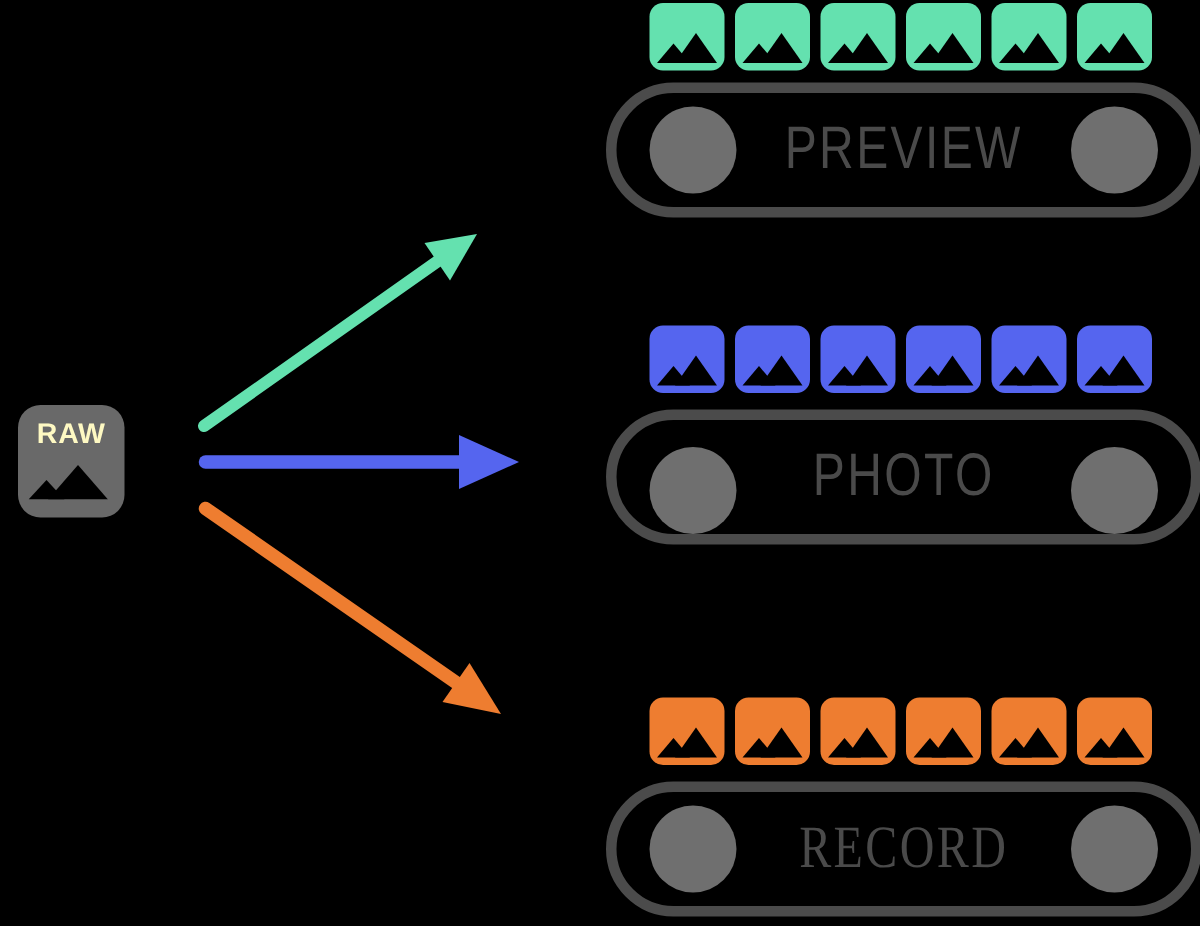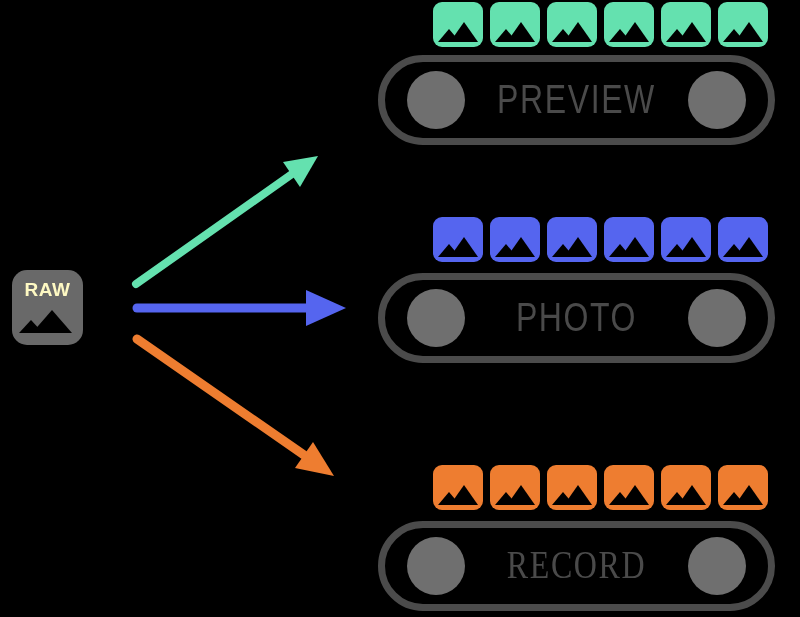--- a/index.html
+++ b/index.html
@@ -32,21 +32,21 @@
   .frame { width: 50px; height: 45px; border-radius: 9px; position: relative; }
   .frame svg { position: absolute; left: 3px; bottom: 3px; width: 44px; height: 30px; }
   .mountain { fill: #000000; }
 
   #frames-preview { top: 2px; }
   #frames-photo   { top: 217px; }
   #frames-record  { top: 465px; }
 
   
   .pill {
-    position: absolute; left: 378px;
+    position: absolute; left: 404px;
     width: 397px; height: 90px; box-sizing: border-box;
     border: 7px solid #4b4b4b; border-radius: 45px;
     display: flex; align-items: center; justify-content: space-between;
     padding: 0 22px;
     gap: 11px;
   }
   #pill-preview { top: 55px; }
   #pill-photo   { top: 273px; }
   #pill-record  { top: 521px; font-family: Liberation Serif, serif; }
 
@@ -161,21 +161,21 @@
       <polygon class="mountain" points="14,28 28,8 42,28"></polygon>
     </svg>
   </div>
     <div class="frame" style="background-color: rgb(85, 101, 239);">
     <svg viewBox="0 0 44 30" preserveAspectRatio="none">
       <polygon class="mountain" points="2,28 13,15 24,28"></polygon>
       <polygon class="mountain" points="14,28 28,8 42,28"></polygon>
     </svg>
   </div>
   </div>
-<div class="pill" id="pill-photo" style="border-color: rgb(75, 75, 75);">
+<div class="pill" id="pill-photo" style="border-color: rgb(75, 75, 75); align-items: flex-end;">
   <div class="roller" style="background-color: rgb(111, 111, 111);"></div>
   <div class="pill-label" style="color: rgb(74, 74, 74);">PHOTO</div>
   <div class="roller" style="background-color: rgb(111, 111, 111);"></div>
 </div>
 
 <div class="frames" id="frames-record">
   <div class="frame" style="background-color: rgb(238, 125, 48);">
     <svg viewBox="0 0 44 30" preserveAspectRatio="none">
       <polygon class="mountain" points="2,28 13,15 24,28"></polygon>
       <polygon class="mountain" points="14,28 28,8 42,28"></polygon>

